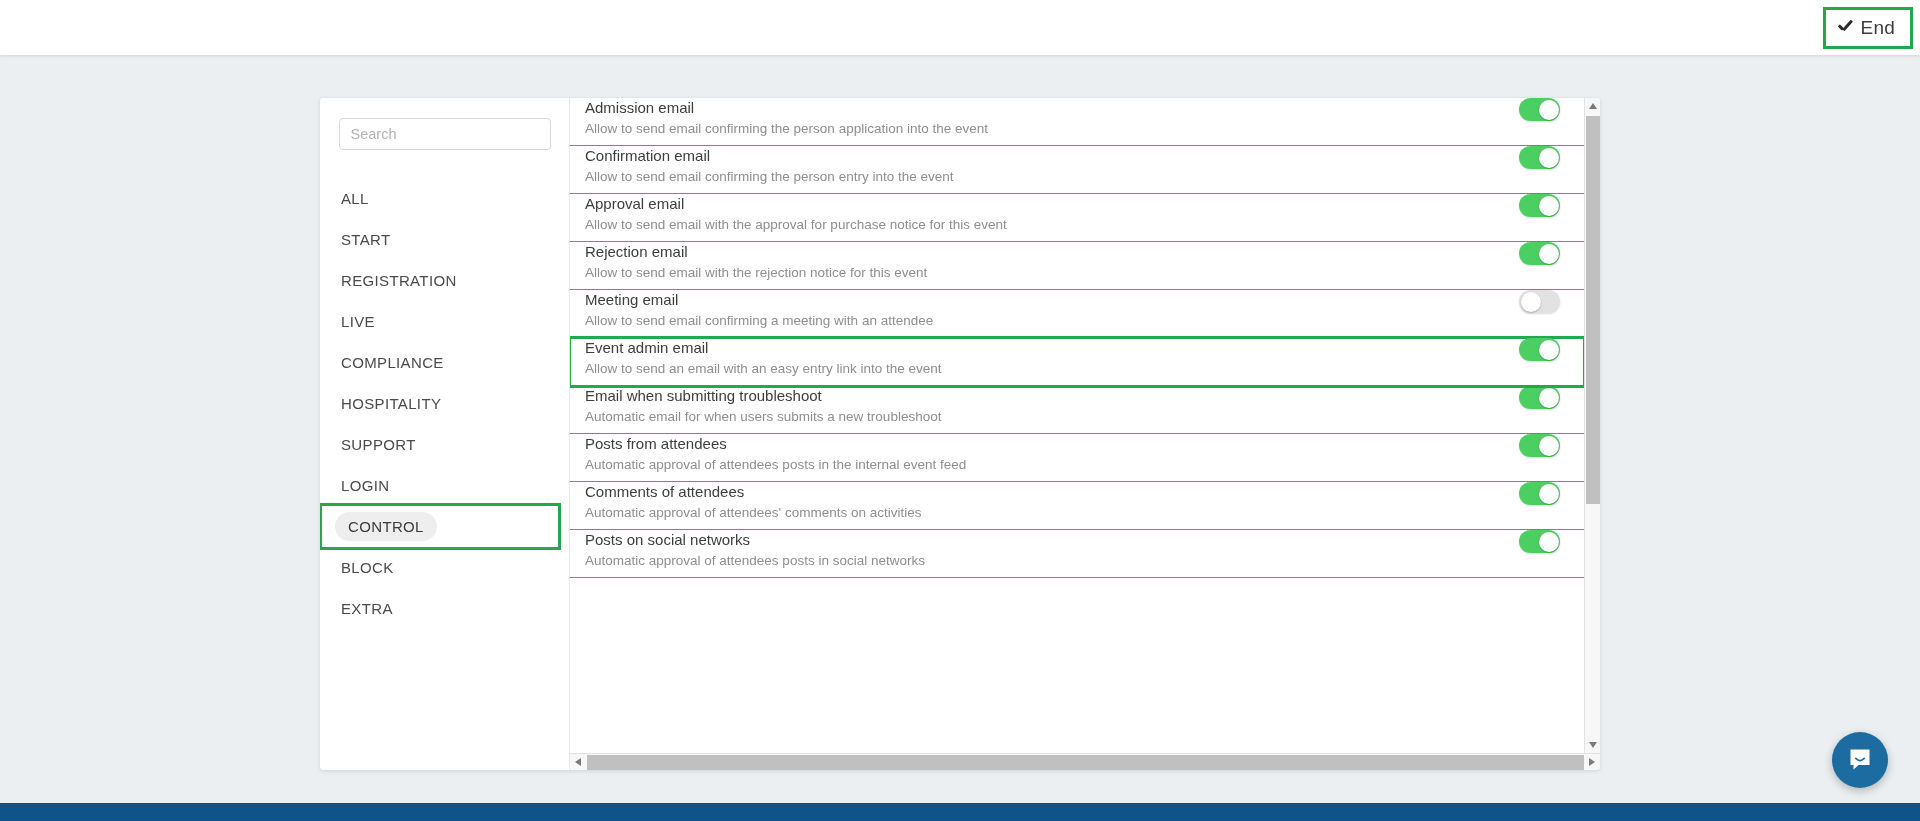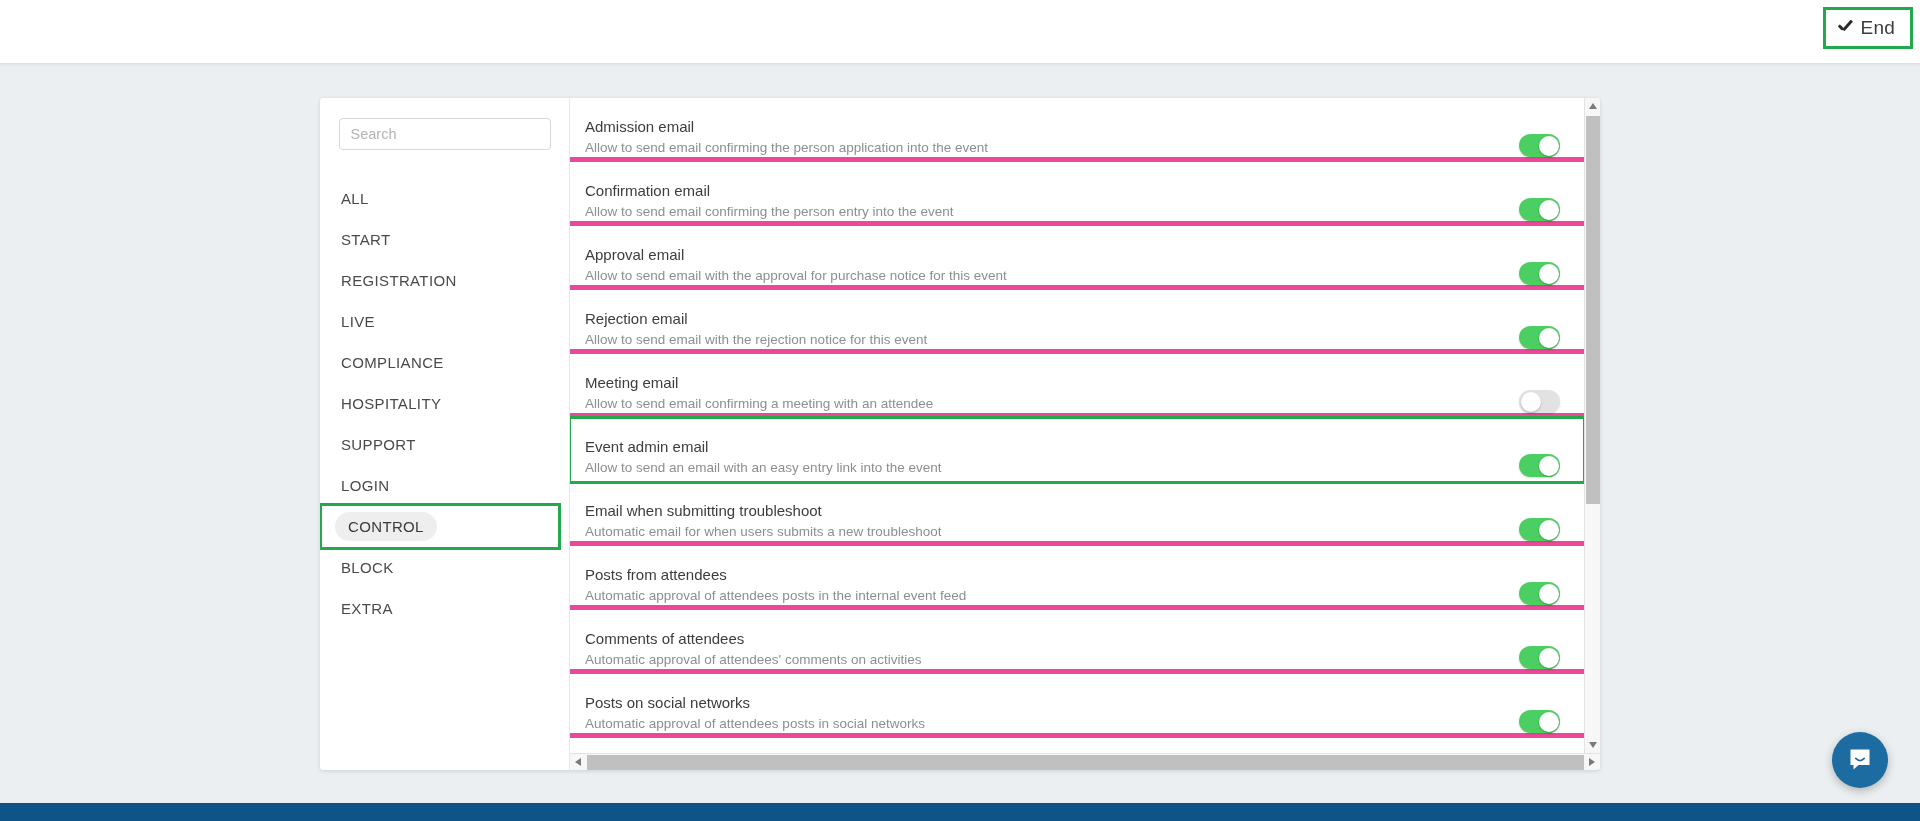--- a/index.html
+++ b/index.html
@@ -6,21 +6,21 @@
   html, body {
     width: 1920px; height: 821px;
     font-family: "Liberation Sans", sans-serif;
     background: #eceff1;
     overflow: hidden;
   }
 
   
   #top-header {
     position: absolute; top: 0; left: 0;
-    width: 1920px; height: 63px;
+    width: 1920px; height: 55px;
     background: #ffffff;
     box-shadow: 0 1px 3px rgba(0,0,0,0.10);
     z-index: 30;
   }
   #end-highlight {
     position: absolute;
     top: 7px; right: 7px;
     border: 3px solid #22a94b;
     background: #ffffff;
     padding: 2px;
@@ -139,24 +139,24 @@
     display: flex;
     overflow: hidden;
   }
   #options-list {
     flex: 1;
     overflow: hidden;
     position: relative;
   }
   .option-row {
     display: flex;
-    align-items: flex-end;
-    height: 64px;
+    align-items: flex-start;
+    height: 48px;
     padding: 0 24px 0 15px;
-    border-bottom: 5px solid #ec4899;
+    border-bottom: 1px solid #ec4899;
     position: relative;
     background: #fff;
   }
   .option-row.highlighted {
     outline: 3px solid #22a94b;
     outline-offset: -1px;
     z-index: 4;
     border-bottom-color: transparent;
   }
   .option-text { flex: 1; min-width: 0; }

